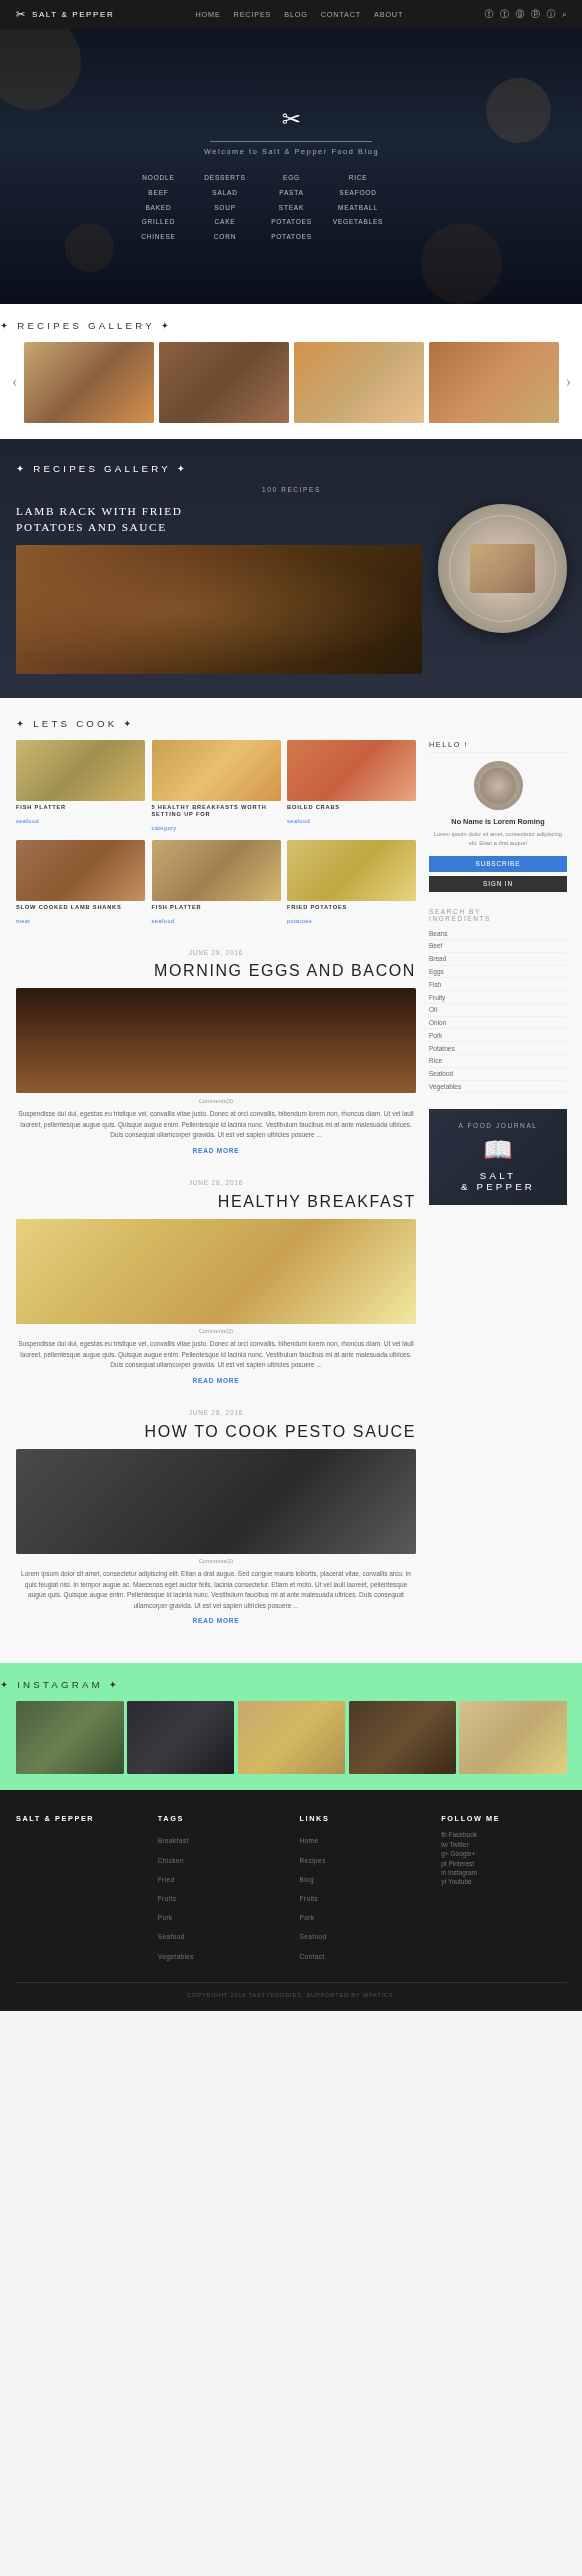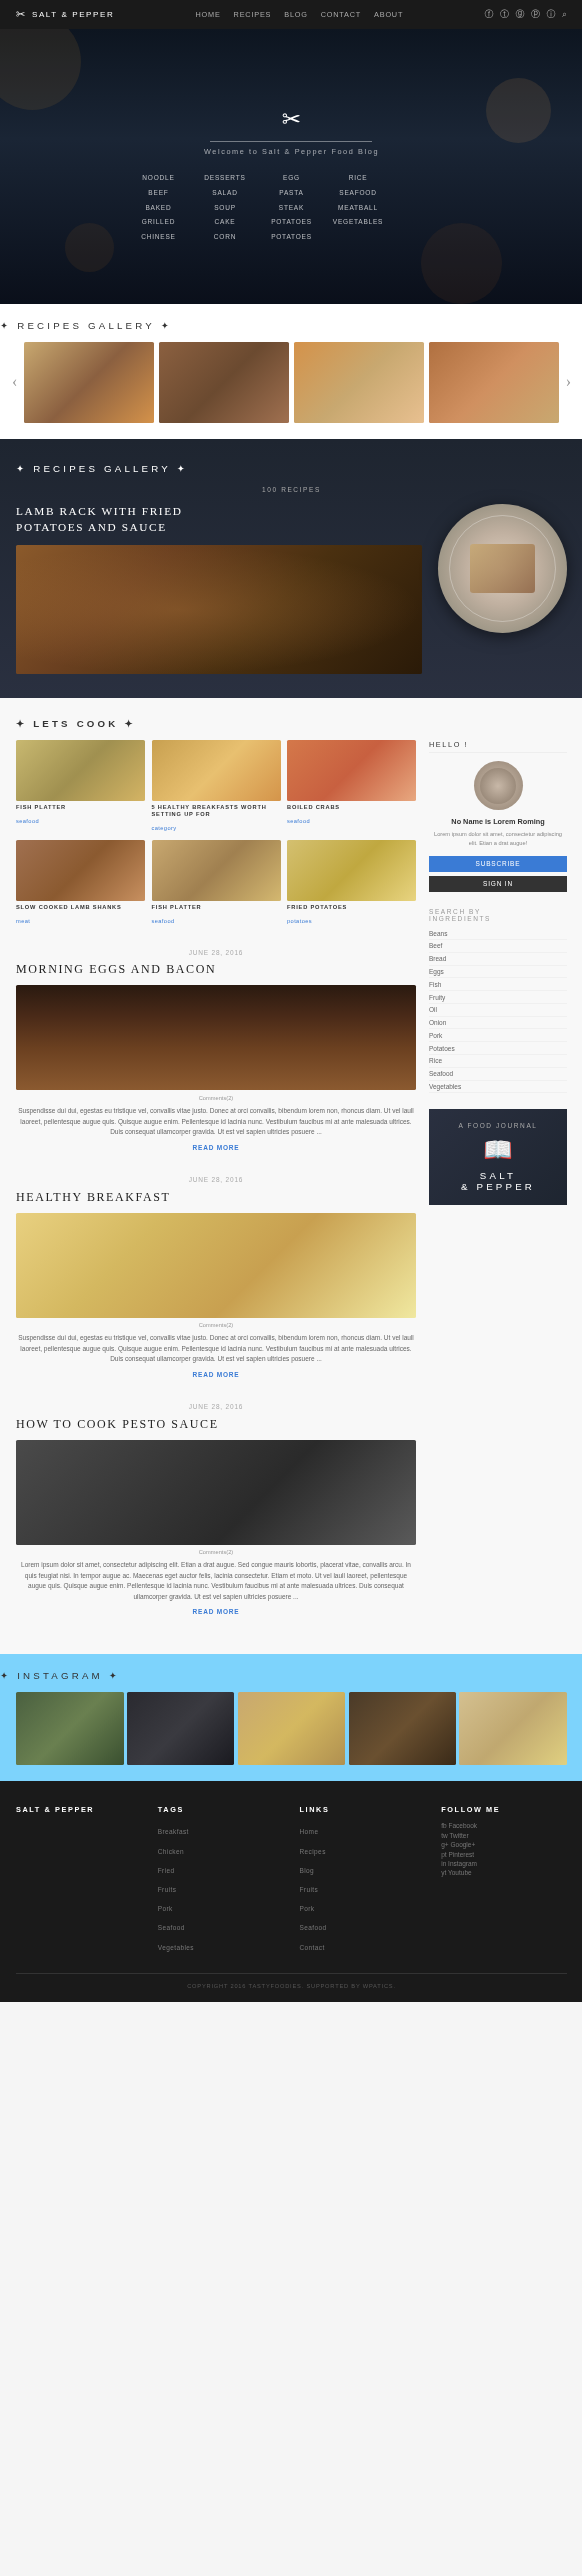--- a/index.html
+++ b/index.html
@@ -311,26 +311,26 @@
       margin-bottom: 3.2px;
     }
     .post-date {
       font-size: 6.5px;
       color: #aaa;
       letter-spacing: 0.8px;
       font-family: sans-serif;
       text-transform: uppercase;
     }
     .post-title {
-      font-size: 12px;
+      font-size: 16px;
       color: #222;
-      text-align: left;
+      text-align: right;
       letter-spacing: 1.6px;
       text-transform: uppercase;
-      font-family: Liberation Serif, serif;
+      font-family: Liberation Sans, sans-serif;
       font-weight: normal;
       margin-bottom: 8px;
     }
     .post-img {
       width: 100%;
       height: 105px;
       border-radius: 1.6px;
       margin-bottom: 4.9px;
       position: relative;
       overflow: hidden;
@@ -499,21 +499,21 @@
       font-family: sans-serif;
       margin-bottom: 6.5px;
     }
     .book-icon {
       font-size: 24px;
       margin: 6.5px 0;
     }
 
     
     .section-instagram {
-      background: #7dd3fc;
+      background: #86efac;
       padding: 16px 0;
     }
     .instagram-grid {
       display: grid;
       grid-template-columns: repeat(5, 1fr);
       gap: 3.2px;
       padding: 0 16px;
     }
     .insta-img {
       height: 73px;
@@ -677,21 +677,21 @@
     <div style="display:flex;align-items:center;justify-content:center;">
       <div class="gallery2-plate">
         <div style="width:65px;height:49px;background:linear-gradient(135deg,#c8a870 0%,#8b6040 100%);border-radius:3.2px;opacity:0.8;"></div>
       </div>
     </div>
   </div>
 </section>
 
 <section class="section-letscook">
   <div class="section-header">
-    <h2 style="font-size:9.7px;letter-spacing:3.2px;color:#333;font-family:sans-serif;font-weight:bold;">✦  LETS COOK  ✦</h2>
+    <h2 style="font-size:9.7px;letter-spacing:3.2px;color:#333;font-family:sans-serif;font-weight:normal;">✦  LETS COOK  ✦</h2>
   </div>
   <div class="letscook-layout">
 
     <div class="letscook-main">
       <div class="cook-grid">
         <div class="cook-item">
           <div class="cook-img cook-img-1"></div>
           <div class="cook-label">FISH PLATTER</div>
           <a href="#" class="cook-category">seafood</a>
         </div>

